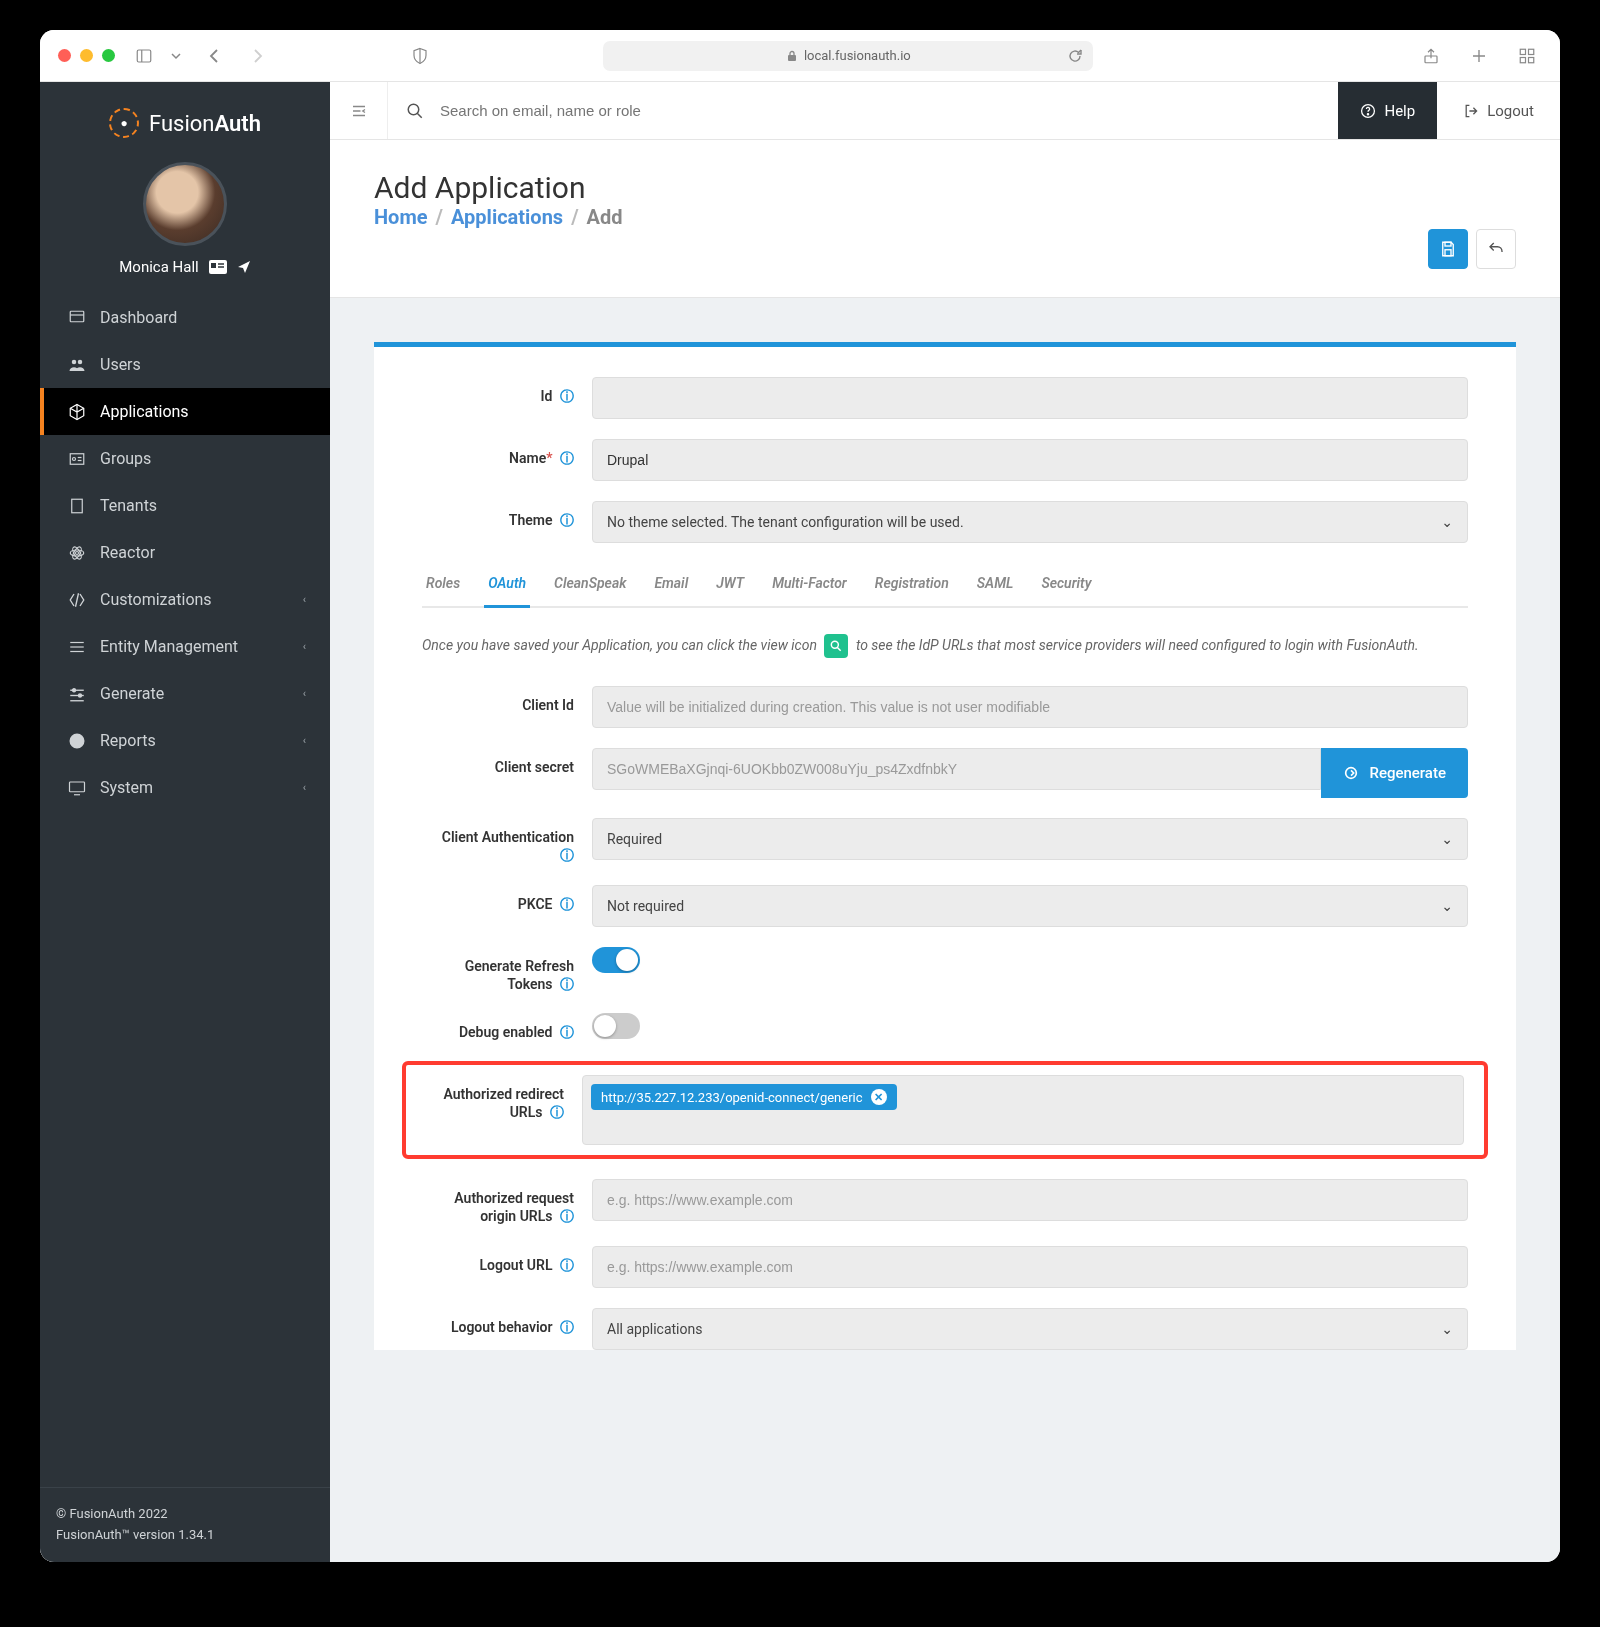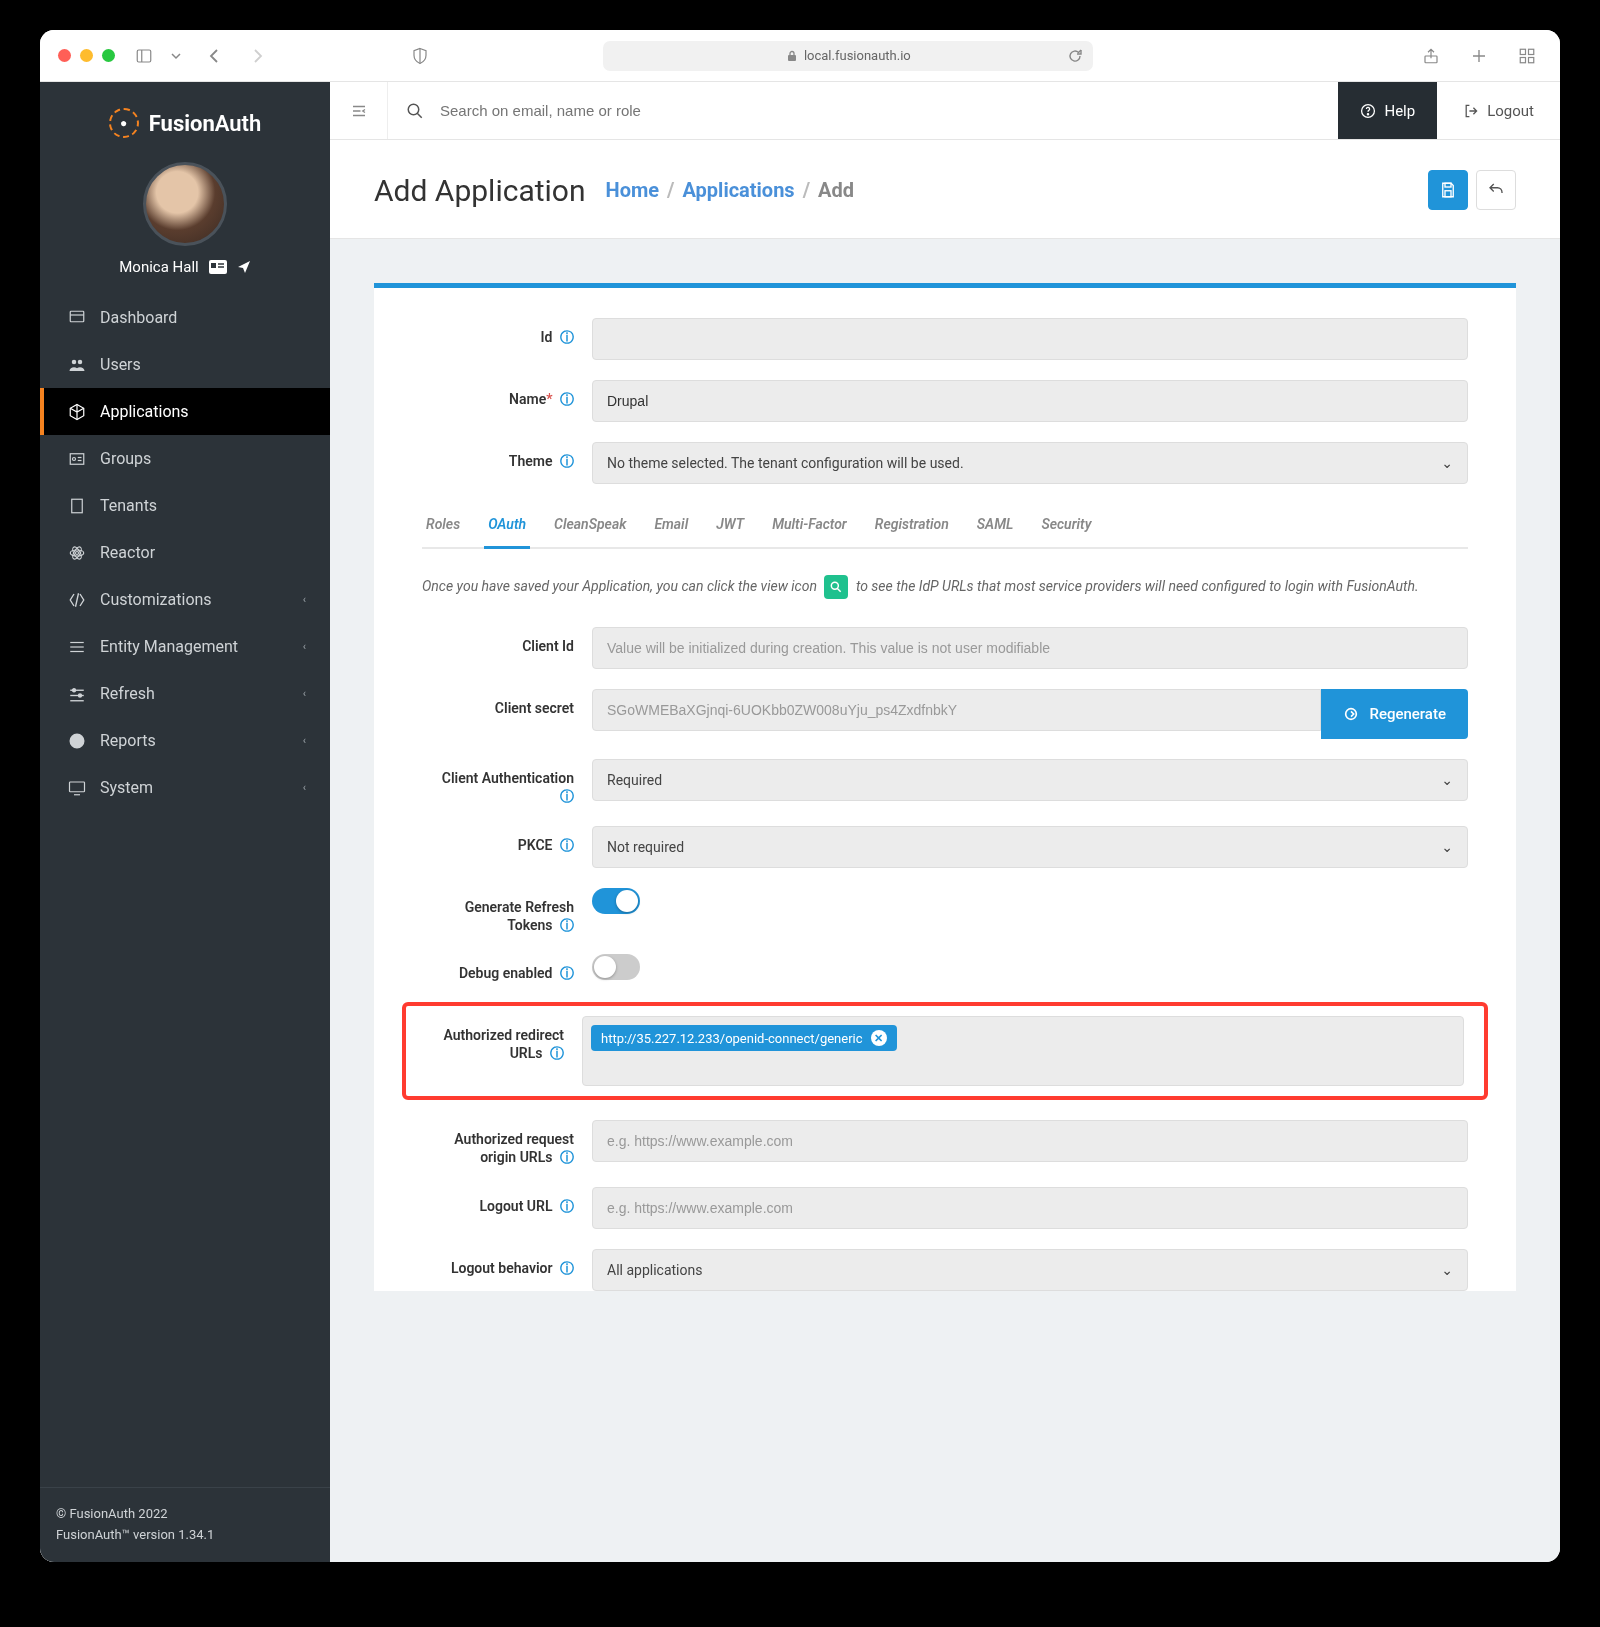--- a/index.html
+++ b/index.html
@@ -31,21 +31,21 @@
 .footer { margin-top:auto; padding: 16px; font-size:13px; color:#cfd3d6; border-top:1px solid #3a4249; line-height:1.6;}
 
 .main { flex:1; display:flex; flex-direction:column;}
 .topbar { height: 58px; background:#fff; display:flex; align-items:center; padding:0 0 0 0; border-bottom:1px solid #e5e5e5;}
 .collapse-btn { width:58px; display:flex; justify-content:center; color:#888; border-right:1px solid #eee; height:100%; align-items:center;}
 .search-wrap { display:flex; align-items:center; gap:16px; padding-left:18px; flex:1; color:#999;}
 .search-input { border:none; outline:none; font-size:15px; width:400px; color:#555;}
 .help-btn { background:#262d33; color:#fff; height:100%; display:flex; align-items:center; padding:0 22px; gap:8px; font-size:15px;}
 .logout-btn { color:#555; padding:0 26px; display:flex; align-items:center; gap:8px; font-size:15px;}
 
-.page-head { background:#fff; padding: 30px 44px 28px; display:flex; align-items:center; border-bottom:1px solid #e5e5e5;}
+.page-head { background:#fff; padding: 30px 44px 28px; display:flex; border-bottom:1px solid #e5e5e5;flex-direction:column;}
 .page-title { font-size:30px; font-weight:400; color:#333; margin-right:20px;}
 .crumbs { color:#888; font-size:20px;font-weight:bold;}
 .crumbs span { color:#4a90d9;}
 .crumbs .sep { margin:0 8px; color:#bbb;}
 .crumbs .current { color:#888;}
 .head-actions { margin-left:auto; display:flex; gap:8px;}
 .btn-icon { width:40px; height:40px; border:1px solid #ddd; background:#fff; border-radius:4px; display:flex; align-items:center; justify-content:center; color:#555;}
 .btn-icon.primary { background:#2094d9; border-color:#2094d9; color:#fff;}
 
 .content { padding: 44px;}
@@ -158,21 +158,21 @@
           </svg>
       </div>
     </div>
   </div>
 
   <div class="app">
 
     <div class="sidebar">
       <div class="logo">
         <span class="logo-mark">●</span>
-        <span><span style="font-weight:700">Fusion</span><span style="font-weight:600">Auth</span></span>
+        <span><span style="font-weight:400">Fusion</span><span style="font-weight:600">Auth</span></span>
       </div>
       <div class="avatar-wrap">
         <div class="avatar"></div>
         <div class="user-row">
           <span>Monica Hall</span>
           <span>
               <svg width="18" height="14" viewBox="0 0 18 14">
                 <rect width="18" height="14" rx="2" fill="#fff"></rect>
                 <rect x="2" y="3" width="5" height="5" fill="#2c3339"></rect>
                 <line x1="9" y1="4" x2="15" y2="4" stroke="#2c3339" stroke-width="1.5"></line>
@@ -254,21 +254,21 @@
             <span class="chev">‹</span>
           </li>
         <li>
             <svg class="icon18" viewBox="0 0 24 24" fill="none" stroke="currentColor" stroke-width="1.8">
               <line x1="3" y1="7" x2="21" y2="7"></line>
               <circle cx="8" cy="7" r="2" fill="currentColor"></circle>
               <line x1="3" y1="14" x2="21" y2="14"></line>
               <circle cx="16" cy="14" r="2" fill="currentColor"></circle>
               <line x1="3" y1="21" x2="21" y2="21"></line>
             </svg>
-            <span>Refresh</span>
+            <span>Generate</span>
             <span class="chev">‹</span>
           </li>
         <li>
             <svg class="icon18" viewBox="0 0 24 24" fill="currentColor">
               <path d="M12 2a10 10 0 100 20 10 10 0 000-20zm0 2v8h8a8 8 0 00-8-8z"></path>
             </svg>
             <span>Reports</span>
             <span class="chev">‹</span>
           </li>
         <li>

